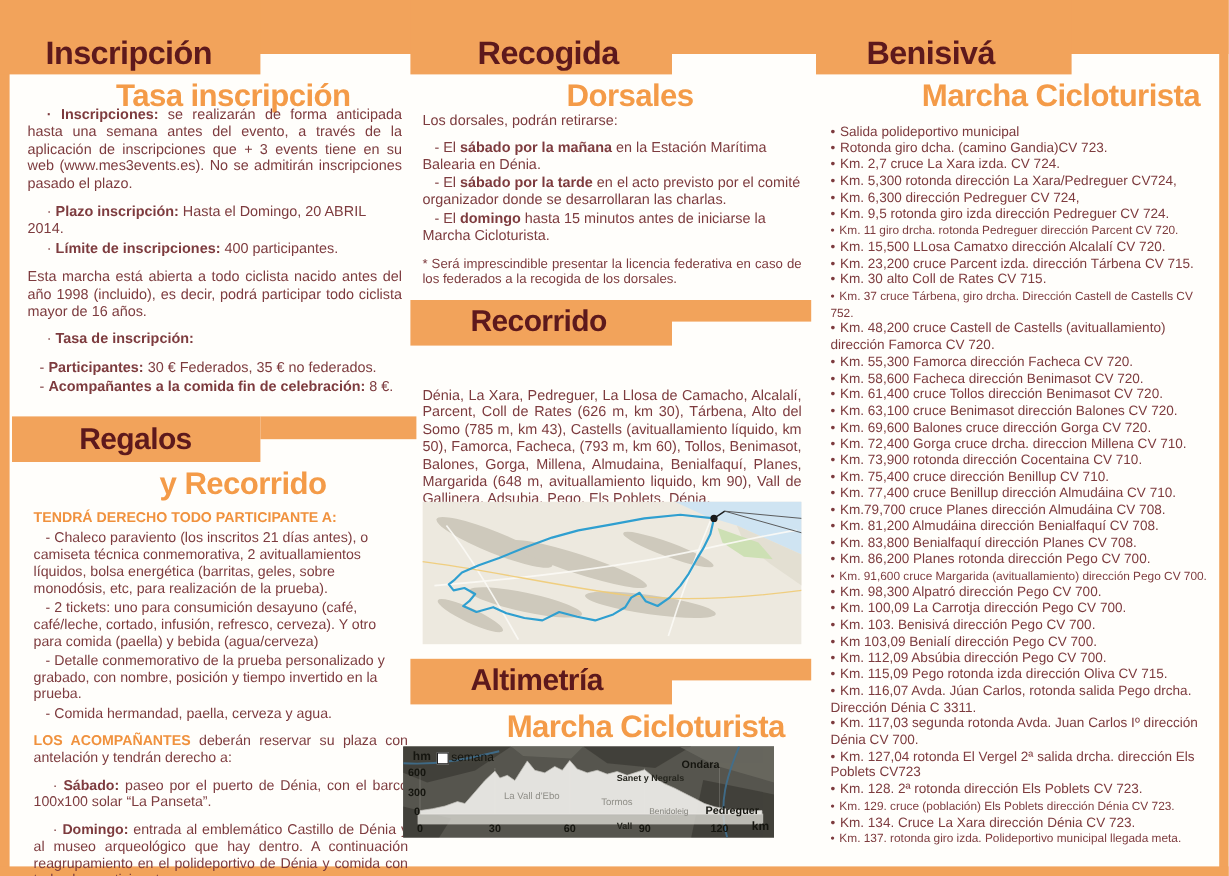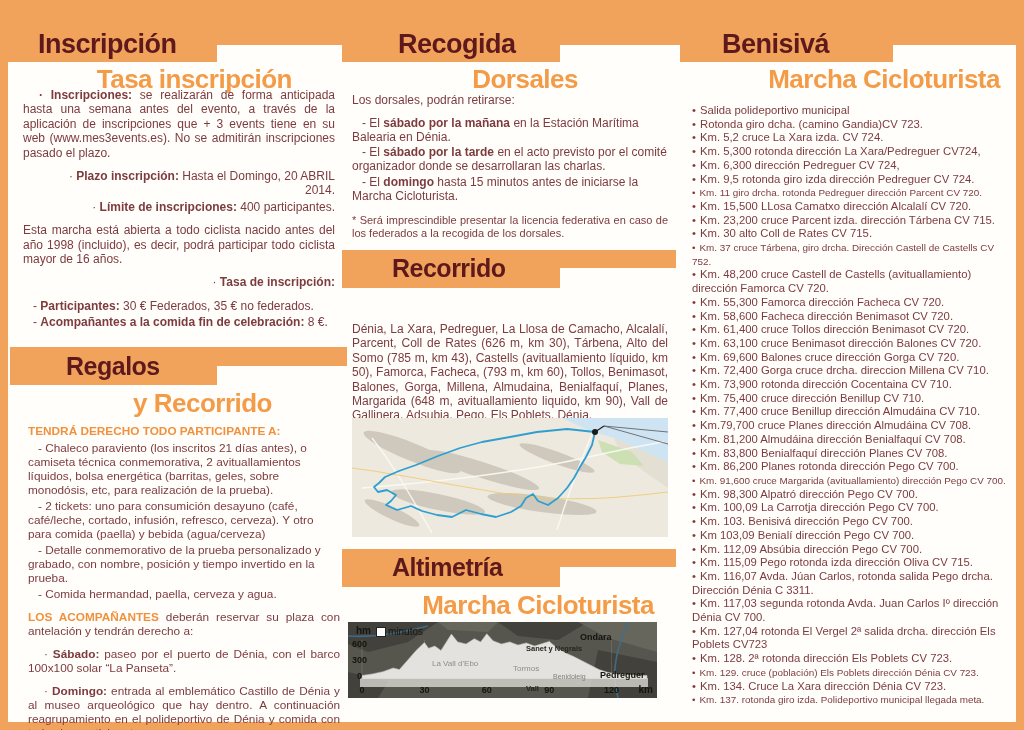--- a/index.html
+++ b/index.html
@@ -4,32 +4,32 @@
 <style>
   html,body{margin:0;padding:0;background:#d8d8d8;}
   .page{position:relative;width:1024px;height:730px;background:#fffefb;overflow:hidden;
         font-family:"Liberation Sans","DejaVu Sans",sans-serif;}
   .band{position:absolute;background:#F2A35B;}
   .title{position:absolute;font-weight:bold;color:#5D191C;font-size:27px;letter-spacing:-0.5px;}
   .subtitle{position:absolute;font-weight:bold;color:#F49B48;font-size:26px;letter-spacing:-0.5px;}
   .txt{position:absolute;color:#7D3B3E;font-size:12px;line-height:14.4px;text-align:justify;}
   .rp{margin:0 0 9px 0;}
   .rp.nog{margin:0 0 2px 0;}
-  .rp.ind{text-indent:16px;text-align:right;}
+  .rp.ind{text-indent:16px;text-align:left;}
   .rp.ind2{text-indent:10px;text-align:left;}
   .rp.bullet{text-indent:16px;}
   .b{font-weight:bold;}
   .ob{font-weight:bold;color:#F0913D;}
   .lead{font-weight:bold;color:#F0913D;margin:0 0 3px 0;text-align:left;}
   .note{font-size:11px;line-height:13px;}
   .ru{margin:0;line-height:13.7px;font-size:11.3px;text-align:left;}
   .ru.small{font-size:9.9px;}
   .ru .blt{margin-right:4px;}
   .mapbox{position:absolute;left:352px;top:418px;width:316px;height:119px;}
-  .altbox{position:absolute;left:348px;top:622px;width:309px;height:76px;background:#56554E;}
+  .altbox{position:absolute;left:336px;top:622px;width:309px;height:76px;background:#56554E;}
   .alab{position:absolute;white-space:nowrap;}
   svg{display:block;}
 </style>
 </head>
 <body>
 
 <div class="page">
 
   <div class="band" style="left:0;top:0;width:8px;height:730px;"></div>
   <div class="band" style="left:1016px;top:0;width:8px;height:730px;"></div>
@@ -143,21 +143,21 @@
           <line x1="14" x2="14" y1="18" y2="56"></line>
           <line x1="76.4" x2="76.4" y1="18" y2="56"></line>
           <line x1="138.8" x2="138.8" y1="18" y2="56"></line>
           <line x1="201.20000000000002" x2="201.20000000000002" y1="18" y2="56"></line>
           <line x1="263.6" x2="263.6" y1="18" y2="56"></line>
         </g>
       <polygon id="profile" fill="#EBEAE6" fill-opacity="0.95" stroke="#bdbcb6" stroke-width="0.6" points="14.0,53.5 24.4,51.9 34.8,49.7 45.2,46.0 51.4,47.6 59.8,38.0 68.1,28.4 76.4,20.6 80.6,26.3 86.8,24.1 93.0,28.4 103.4,12.1 109.7,19.9 118.0,22.0 126.3,16.7 132.6,19.9 138.8,11.7 145.0,18.8 153.4,22.0 161.7,19.9 170.0,23.1 178.3,20.9 186.6,24.1 192.9,22.0 201.2,19.4 209.5,26.3 217.8,31.1 226.2,34.8 234.5,39.1 242.8,43.3 251.1,47.6 259.4,50.3 267.8,51.9 278.2,52.7 288.6,53.2 299.0,53.5 299.0,57 14.0,57"></polygon>
     </svg>
     <span class="alab" style="left:8px;top:3px;font-size:10px;font-weight:bold;color:#15150f;">hm</span>
     <span style="position:absolute;left:28px;top:5px;width:8px;height:8px;background:#fff;border:1px solid #222;"></span>
-    <span class="alab" style="left:40px;top:4px;font-size:10px;color:#15150f;">minutos</span>
+    <span class="alab" style="left:40px;top:4px;font-size:10px;color:#15150f;">semana</span>
     <span class="alab" style="right:4px;bottom:3px;font-size:10px;font-weight:bold;color:#15150f;">km</span>
   <span class="alab" style="left: 4px; top: 17.002px; font-size: 9px; color: rgb(21, 21, 15); font-weight: bold;">600</span>
       <span class="alab" style="left: 4px; top: 33.001px; font-size: 9px; color: rgb(21, 21, 15); font-weight: bold;">300</span>
       <span class="alab" style="left: 9px; top: 49px; font-size: 9px; color: rgb(21, 21, 15); font-weight: bold;">0</span>
       <span class="alab" style="left: 11.5px; top: 63px; font-size: 9px; color: rgb(21, 21, 15); font-weight: bold;">0</span>
       <span class="alab" style="left: 71.4px; top: 63px; font-size: 9px; color: rgb(21, 21, 15); font-weight: bold;">30</span>
       <span class="alab" style="left: 133.8px; top: 63px; font-size: 9px; color: rgb(21, 21, 15); font-weight: bold;">60</span>
       <span class="alab" style="left: 196.2px; top: 63px; font-size: 9px; color: rgb(21, 21, 15); font-weight: bold;">90</span>
       <span class="alab" style="left: 256.1px; top: 63px; font-size: 9px; color: rgb(21, 21, 15); font-weight: bold;">120</span>
       <span class="alab" style="left: 232px; top: 10px; font-weight: bold; font-size: 9px; color: rgb(21, 21, 15);">Ondara</span>
@@ -167,21 +167,21 @@
       <span class="alab" style="left: 205px; top: 51px; color: rgb(131, 130, 123); font-weight: normal; font-size: 7px;">Benidoleig</span>
       <span class="alab" style="left: 252px; top: 48px; font-weight: bold; font-size: 9px; color: rgb(21, 21, 15);">Pedreguer</span>
       <span class="alab" style="left: 178px; top: 62px; font-weight: bold; font-size: 7.5px; color: rgb(38, 38, 31);">Vall</span>
     </div>
 
   <div class="title" style="left:722px;top:29px;">Benisivá</div>
   <div class="subtitle" style="right:24px;top:64px;">Marcha Cicloturista</div>
   <div class="txt" id="c3list" style="left:692px;top:104px;width:318px;text-align:left;">
       <div class="ru"><span class="blt">•</span><span>Salida polideportivo municipal</span></div>
       <div class="ru"><span class="blt">•</span><span>Rotonda giro dcha. (camino Gandia)CV 723.</span></div>
-      <div class="ru"><span class="blt">•</span><span>Km. 5,2 cruce La Xara izda. CV 724.</span></div>
+      <div class="ru"><span class="blt">•</span><span>Km. 2,7 cruce La Xara izda. CV 724.</span></div>
       <div class="ru"><span class="blt">•</span><span>Km. 5,300 rotonda dirección La Xara/Pedreguer CV724,</span></div>
       <div class="ru"><span class="blt">•</span><span>Km. 6,300 dirección Pedreguer CV 724,</span></div>
       <div class="ru"><span class="blt">•</span><span>Km. 9,5 rotonda giro izda dirección Pedreguer CV 724.</span></div>
       <div class="ru small"><span class="blt">•</span><span>Km. 11 giro drcha. rotonda Pedreguer dirección Parcent CV 720.</span></div>
       <div class="ru"><span class="blt">•</span><span>Km. 15,500 LLosa Camatxo dirección Alcalalí CV 720.</span></div>
       <div class="ru"><span class="blt">•</span><span>Km. 23,200 cruce Parcent izda. dirección Tárbena CV 715.</span></div>
       <div class="ru"><span class="blt">•</span><span>Km. 30 alto Coll de Rates CV 715.</span></div>
       <div class="ru small"><span class="blt">•</span><span>Km. 37 cruce Tárbena, giro drcha. Dirección Castell de Castells CV 752.</span></div>
       <div class="ru"><span class="blt">•</span><span>Km. 48,200 cruce Castell de Castells (avituallamiento) dirección Famorca CV 720.</span></div>
       <div class="ru"><span class="blt">•</span><span>Km. 55,300 Famorca dirección Facheca CV 720.</span></div>

